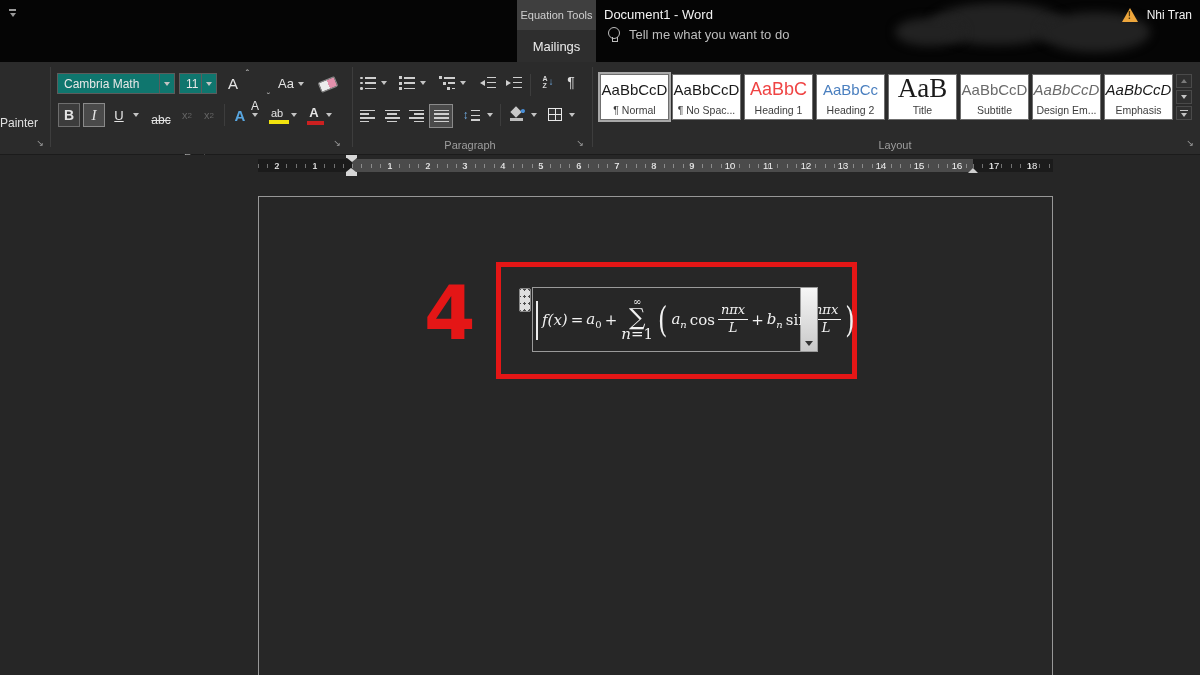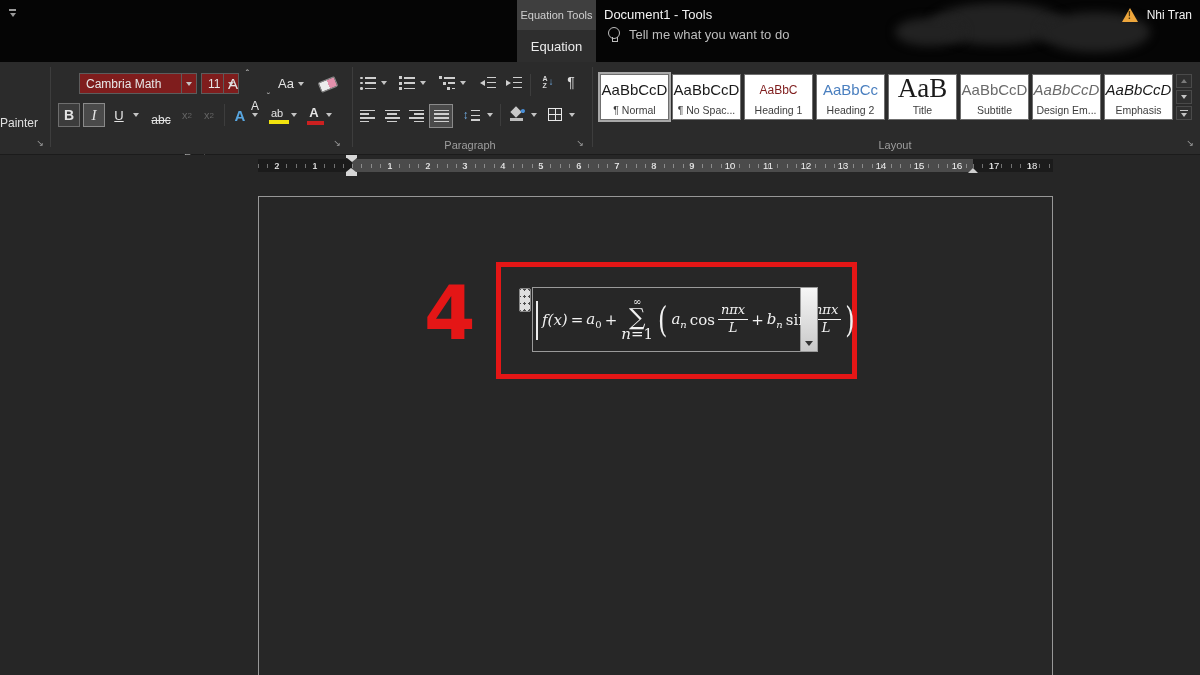--- a/index.html
+++ b/index.html
@@ -29,21 +29,21 @@
   .warn-tri::after { content:"!"; position:absolute; left:-2px; top:2px; font-size:10px; font-weight:bold; color:#513a10; }
   .user-name { color:#f2f2f2; font-size:12px; }
 
   
   .ribbon { position:absolute; left:0; top:62px; width:1200px; height:93px; background:#2b2b2b; border-bottom:1px solid #1b1b1b; }
   .vdiv { position:absolute; top:5px; height:80px; width:1px; background:#3d3d3d; }
   .grp-label { position:absolute; top:77px; font-size:11px; color:#9e9e9e; text-align:center; }
   .launcher { position:absolute; top:75px; width:12px; height:12px; color:#9e9e9e; font-size:9px; line-height:12px; text-align:center; cursor:default; }
   .painter-label { position:absolute; left:0; top:54px; color:#e0e0e0; font-size:12px; }
 
-  .combo { position:absolute; top:11px; height:21px; border:1px solid #5c5c5c; background:#7f1d1d; color:#e8e8e8; font-size:12px; display:flex; align-items:center; padding-left:6px; cursor:default;margin-left:22px; }
+  .combo { position:absolute; top:11px; height:21px; border:1px solid #5c5c5c; background:#0f766e; color:#e8e8e8; font-size:12px; display:flex; align-items:center; padding-left:6px; cursor:default; }
   .combo .cbox { margin-left:auto; width:15px; height:100%; border-left:1px solid #5c5c5c; display:flex; align-items:center; justify-content:center; }
   .tri-d { width:0; height:0; border-left:3.5px solid transparent; border-right:3.5px solid transparent; border-top:4px solid #c4c4c4; }
   .tri-u { width:0; height:0; border-left:3.5px solid transparent; border-right:3.5px solid transparent; border-bottom:4px solid #c4c4c4; }
 
   .rbtn { position:absolute; display:flex; align-items:center; justify-content:center; color:#e4e4e4; cursor:default; }
   .boxed { border:1px solid #6e6e6e; background:#3c3c3c; }
   .active { border:1px solid #8a8a8a; background:#4a4a4a; }
   .dim { color:#646464; }
   .bold-b { font-weight:bold; font-size:14px; }
   .ital-i { font-style:italic; font-family:"Liberation Serif",serif; font-size:15px; }
@@ -91,21 +91,21 @@
   .gridic { position:relative; width:14px; height:13px; border:1px solid #e8e8e8; background:#333; }
   .gridic::before { content:""; position:absolute; left:0; top:50%; width:100%; height:1px; background:#e8e8e8; }
   .gridic::after { content:""; position:absolute; left:50%; top:0; width:1px; height:100%; background:#e8e8e8; }
 
   
   .stylecard { position:absolute; top:12px; width:69px; height:46px; background:#ffffff; border:1px solid #6f6f6f;
                display:flex; flex-direction:column; align-items:center; justify-content:flex-end; overflow:hidden; cursor:default; }
   .stylecard.selected { box-shadow:0 0 0 2px #a8a8a8; }
   .stylecard .prev { flex:1; display:flex; align-items:center; font-size:15px; color:#1a1a1a; white-space:nowrap; }
   .stylecard .lbl { font-size:10.5px; color:#3d3d3d; padding-bottom:3px; white-space:nowrap; }
-  .prev.h1 { color:#7f1d1d; font-size:12px; }
+  .prev.h1 { color:#ef4444; font-size:18px; }
   .prev.h2 { color:#4a7fbf; font-size:15px; }
   .prev.title { font-family:"Liberation Serif",serif; font-size:27px; }
   .prev.subtle { color:#6a6a6a; }
   .prev.it { font-style:italic; }
   .sgbtn { position:absolute; left:1176px; width:16px; height:14px; background:#2f2f2f; border:1px solid #4a4a4a;
            display:flex; align-items:center; justify-content:center; cursor:default; }
   .sgbtn .bar { position:absolute; top:2.5px; left:3px; width:8px; height:1.2px; background:#c4c4c4; }
 
   
   .rulerbar { position:absolute; left:0; top:155px; width:1200px; height:21px; background:#262626; }
@@ -160,30 +160,30 @@
 
 <div class="app">
 
   <div class="topbar">
     <div class="cloud" style="left:930px; top:3px; width:135px; height:42px;"></div>
     <div class="cloud" style="left:1040px; top:12px; width:110px; height:40px;"></div>
     <div class="cloud" style="left:895px; top:18px; width:70px; height:28px;"></div>
 
     <div class="qat-icon"></div>
 
-    <div class="doc-title">Document1  -  Tools</div>
+    <div class="doc-title">Document1  -  Word</div>
 
     <div class="account">
       <span class="warn-tri"></span>
       <span class="user-name">Nhi Tran</span>
     </div>
 
     <div class="ctx-block">
       <div class="ctx-head">Equation Tools</div>
-      <div class="ctx-tab">Equation</div>
+      <div class="ctx-tab">Mailings</div>
     </div>
 
 
     <div class="tellme">
       <span class="bulb"></span>
       <span>Tell me what you want to do</span>
     </div>
   </div>
 
   <div class="ribbon">

